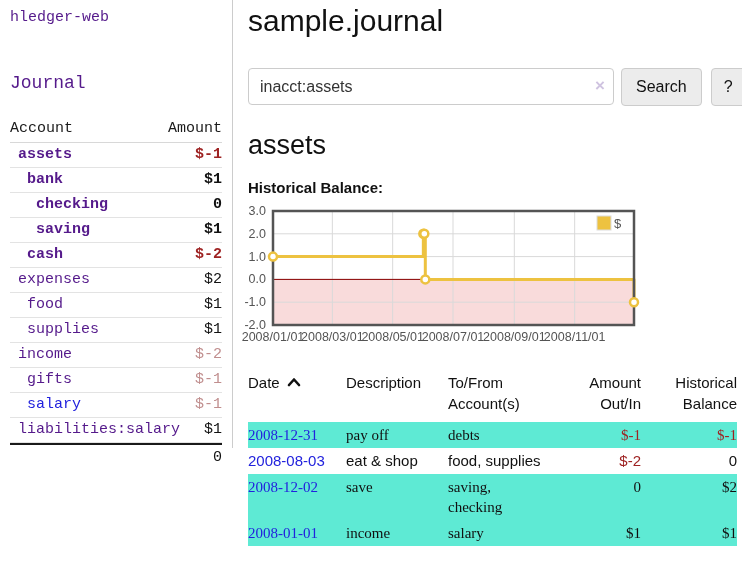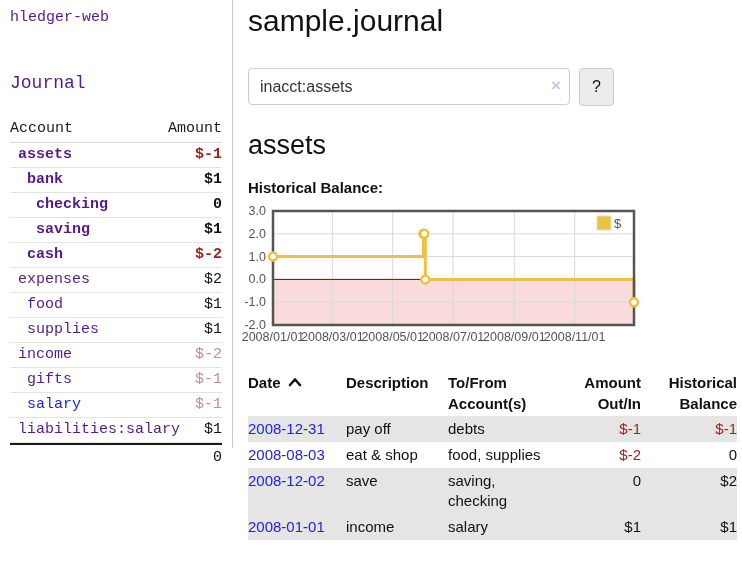--- a/index.html
+++ b/index.html
@@ -22,43 +22,43 @@
   .nm.blue{color:#2222dd;}
   .bal.pos{color:#111;}
   .bal.neg{color:#9e2222;}
   .bal.negf{color:#c08e8e;}
   .acct-total{border-top:2px solid #1a1a1a;text-align:right;padding:4px 0;}
 
   
   .main{padding-left:15px;flex:1;}
   h1{font-size:30px;font-weight:normal;margin:4px 0 0;}
   .searchrow{margin-top:30px;display:flex;align-items:stretch;}
-  .input-wrap{position:relative;width:322px;}
+  .input-wrap{position:relative;width:366px;}
   .input-wrap input{width:100%;height:37px;box-sizing:border-box;border:1px solid #ccc;
         border-radius:4px;font:16px "Liberation Sans","DejaVu Sans",sans-serif;
         padding:0 30px 0 11px;color:#333;}
   .clear{position:absolute;right:9px;top:8px;color:#cfc3e0;font-size:17px;
          font-weight:bold;cursor:pointer;line-height:20px;}
   .btn{margin-left:7px;height:38px;background:#ececec;border:1px solid #ccc;border-radius:4px;
        font:16px "Liberation Sans","DejaVu Sans",sans-serif;padding:0 14px;color:#111;cursor:pointer;}
   .btn-help{margin-left:9px;padding:0 12px;}
   h2{font-size:27px;font-weight:normal;margin:24px 0 0;}
   .chart-label{font-size:15px;font-weight:bold;margin:18px 0 12px;}
   #balance-chart{display:block;margin-left:-8px;overflow:visible;}
 
   
   .register{margin-top:20px;border-collapse:collapse;table-layout:fixed;
             width:489px;font-size:15px;}
-  .register th{font-weight:bold;vertical-align:top;text-align:left;
-               padding:2px 8px 2px 0;line-height:21px;}
+  .register th{font-weight:normal;vertical-align:top;text-align:left;
+               padding:2px 8px 8px 0;line-height:21px;}
   .register th.ar{text-align:right;padding-right:0;}
   .register td{vertical-align:top;padding:3px 8px 3px 0;line-height:20px;}
   .register td.ar{text-align:right;padding-right:0;}
   .register td.accts{padding-right:24px;}
-  tr.shade{background:#e5e5e5;}
+  tr.shade{background:#5eead4;font-family:Liberation Serif, serif;}
   td.date{color:#2222dd;cursor:pointer;}
   td.neg{color:#9e2222;}
   .chev{margin-left:7px;vertical-align:1px;}
 </style>
 </head>
 <body>
 
 <div class="page">
 
   <aside class="sidebar">
@@ -126,20 +126,21 @@
   </aside>
 
   <main class="main">
     <h1>sample.journal</h1>
 
     <div class="searchrow">
       <div class="input-wrap">
         <input value="inacct:assets" style="">
         <span class="clear">×</span>
       </div>
+      <button class="btn">Search</button>
       <button class="btn btn-help">?</button>
     </div>
 
     <h2>assets</h2>
     <div class="chart-label">Historical Balance:</div>
 
     <svg id="balance-chart" width="404" height="142" xmlns="http://www.w3.org/2000/svg">
         <rect x="33" y="71.4" width="361" height="45.599999999999994" fill="#f9dbdb"></rect>
         <line x1="33" y1="3" x2="33" y2="117" stroke="#d9d9d9" stroke-width="1"></line>
         <line x1="92.34246575342465" y1="3" x2="92.34246575342465" y2="117" stroke="#d9d9d9" stroke-width="1"></line>

